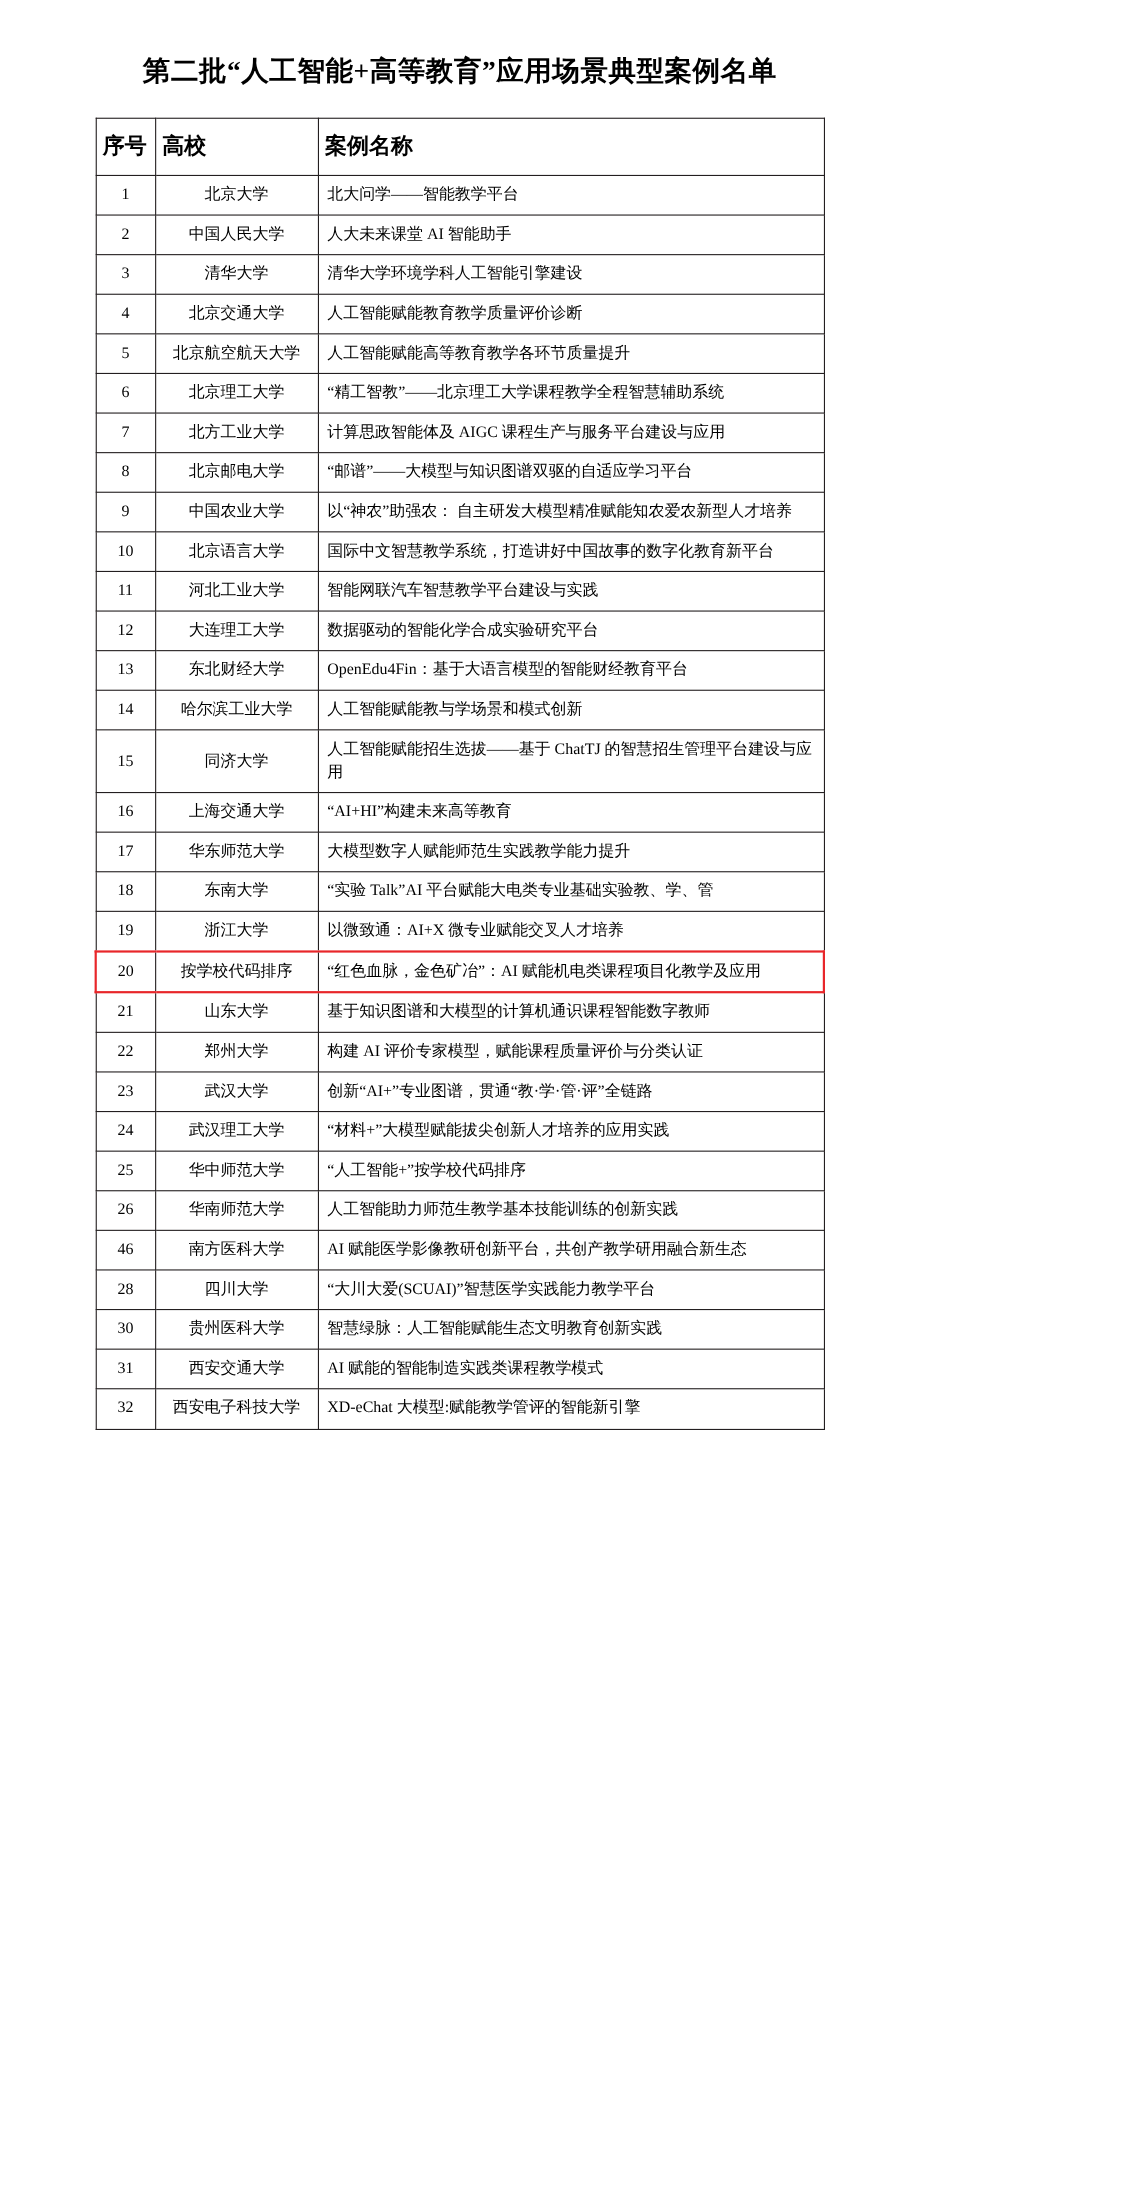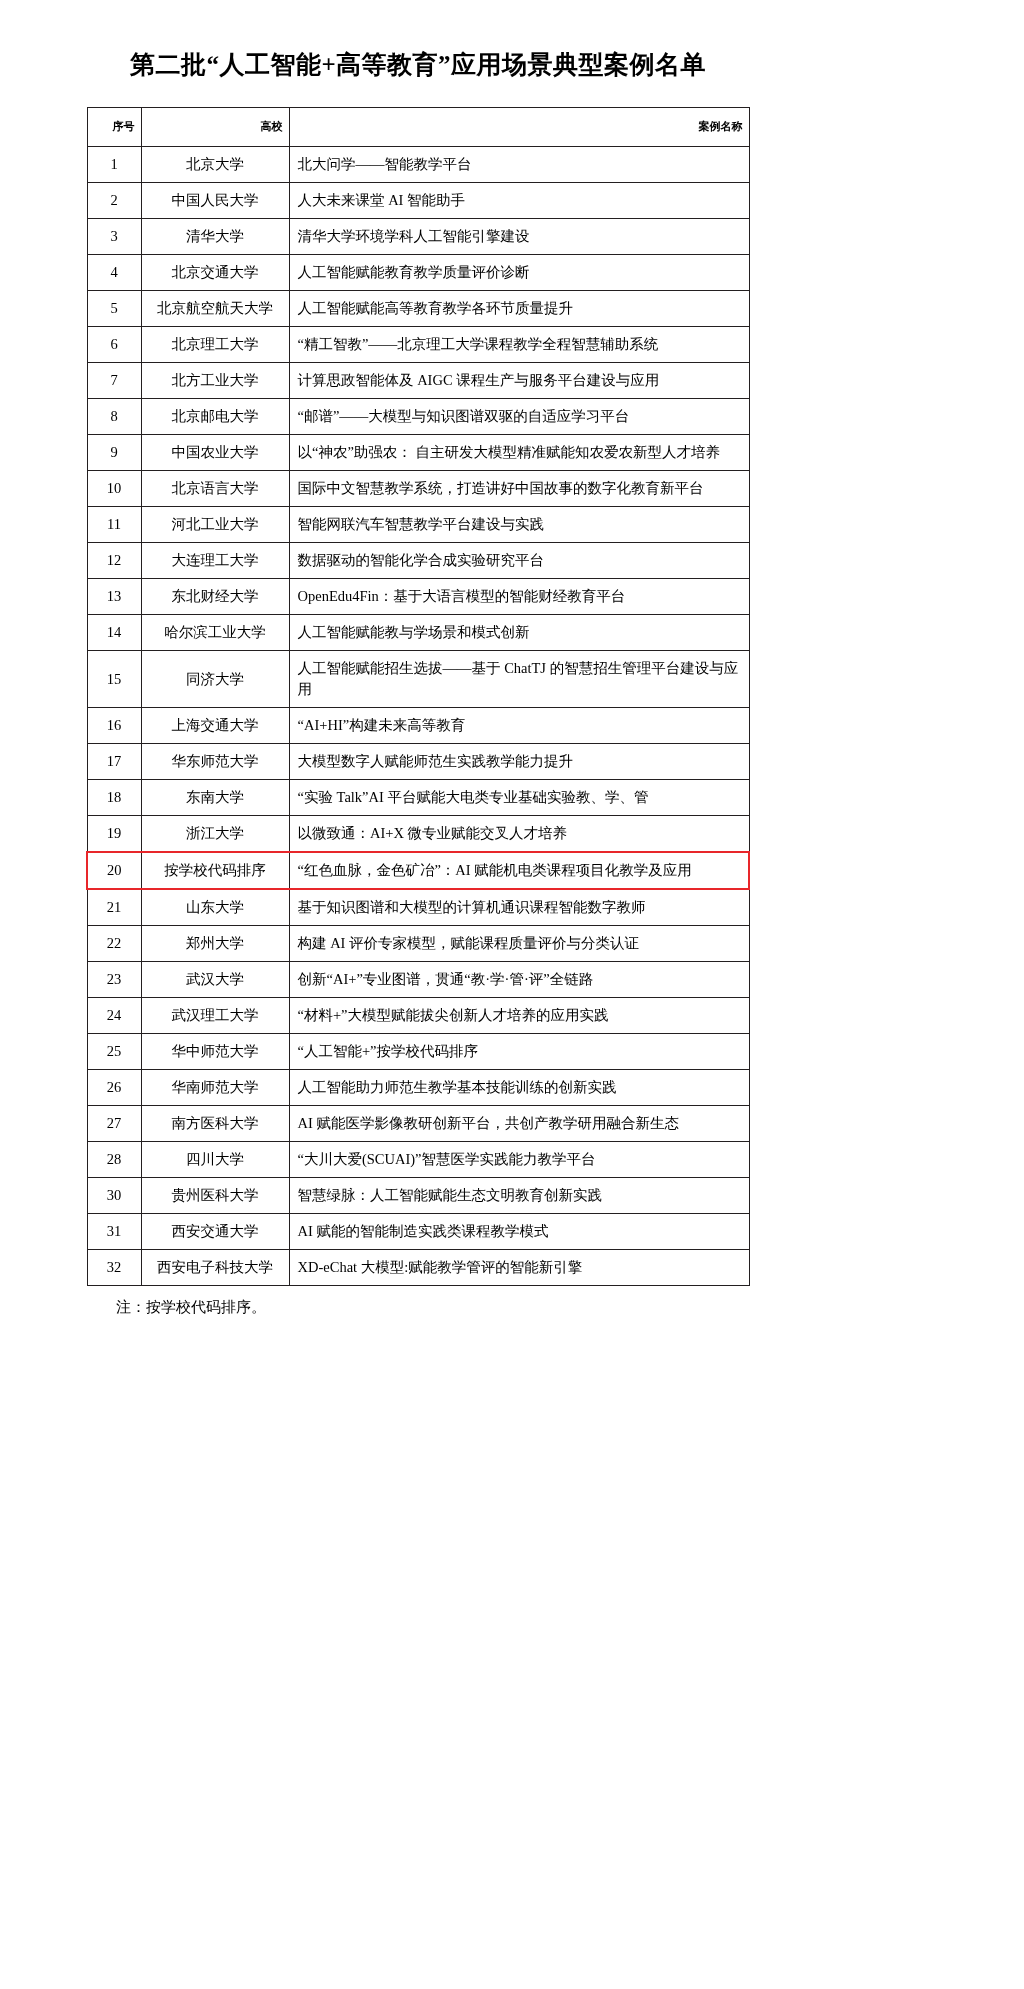--- a/index.html
+++ b/index.html
@@ -40,23 +40,23 @@
   table.case-table th,
   table.case-table td {
     border: 1px solid #231f20;
     padding: 7px 8px;
     font-size: 14.5px;
     line-height: 1.45;
     vertical-align: middle;
     font-family: "Liberation Serif", "DejaVu Serif", serif;
   }
   table.case-table th {
-    text-align: right;
+    text-align: left;
     font-weight: bold;
-    font-size: 11px;
+    font-size: 20px;
     padding: 11px 6px;
   }
   col.c-idx { width: 54px; }
   col.c-univ { width: 148px; }
   col.c-name { width: auto; }
   td.idx {
     text-align: center;
     font-size: 14px;
     font-family: "Liberation Serif", "DejaVu Serif", serif;
   }
@@ -234,21 +234,21 @@
             <td class="idx">25</td>
             <td class="univ">华中师范大学</td>
             <td class="name">“人工智能+”按学校代码排序</td>
           </tr>
           <tr>
             <td class="idx">26</td>
             <td class="univ">华南师范大学</td>
             <td class="name">人工智能助力师范生教学基本技能训练的创新实践</td>
           </tr>
           <tr>
-            <td class="idx">27</td>
+            <td class="idx">46</td>
             <td class="univ">南方医科大学</td>
             <td class="name">AI 赋能医学影像教研创新平台，共创产教学研用融合新生态</td>
           </tr>
           <tr>
             <td class="idx">28</td>
             <td class="univ">四川大学</td>
             <td class="name">“大川大爱(SCUAI)”智慧医学实践能力教学平台</td>
           </tr>
           <tr>
             <td class="idx">30</td>
@@ -262,15 +262,14 @@
           </tr>
           <tr>
             <td class="idx">32</td>
             <td class="univ">西安电子科技大学</td>
             <td class="name">XD-eChat 大模型:赋能教学管评的智能新引擎</td>
           </tr>
         </tbody>
     </table>
   </div>
 
-  <div class="footnote">注：按学校代码排序。</div>
 
 </div>
 
 </body></html>

